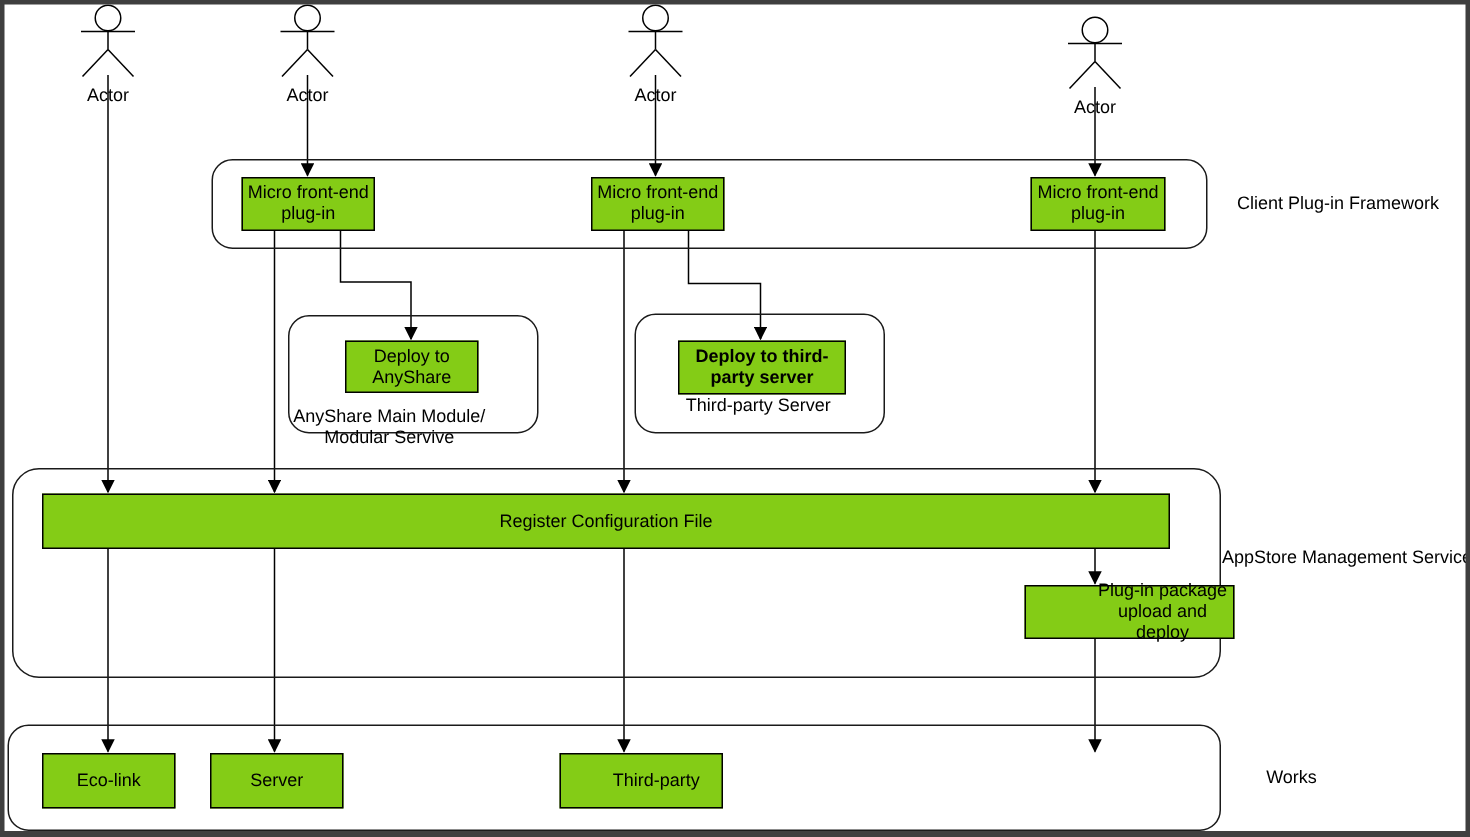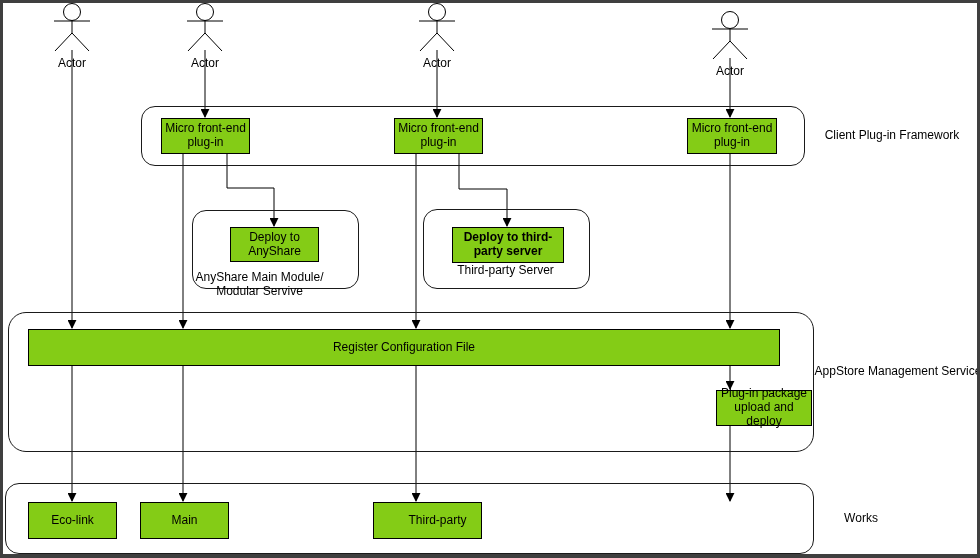--- a/index.html
+++ b/index.html
@@ -131,23 +131,23 @@
   </div>
 
   <div class="container" style="left:423px;top:209px;width:165px;height:78px;"></div>
   <div class="node" style="left:452px;top:227px;width:110px;height:34px;font-weight:bold;">Deploy to third-party server</div>
   <div class="container-caption" style="left:423px;top:263px;width:165px;">Third-party Server</div>
 
   <div class="container" style="left:8px;top:312px;width:804px;height:138px;border-radius:18px;"></div>
   <div class="lbl center" style="left:898px;top:365px;">AppStore Management Service</div>
 
   <div class="node" style="left:28px;top:329px;width:750px;height:35px;">Register Configuration File</div>
-  <div class="node" style="left:716px;top:390px;width:94px;height:34px;">Plug-in package upload and deploy</div>
+  <div class="node" style="left:683px;top:390px;width:94px;height:34px;padding-left:44px;">Plug-in package upload and deploy</div>
 
   <div class="container" style="left:5px;top:483px;width:807px;height:69px;"></div>
   <div class="lbl center" style="left:861px;top:512px;">Works</div>
 
   <div class="node" style="left:28px;top:502px;width:87px;height:35px;">Eco-link</div>
-  <div class="node" style="left:140px;top:502px;width:87px;height:35px;">Main</div>
+  <div class="node" style="left:140px;top:502px;width:87px;height:35px;">Server</div>
   <div class="node" style="left:373px;top:502px;width:87px;height:35px;padding-left:20px;">Third-party</div>
 
   <div class="frame"></div>
 </div>
 
 </body></html>

